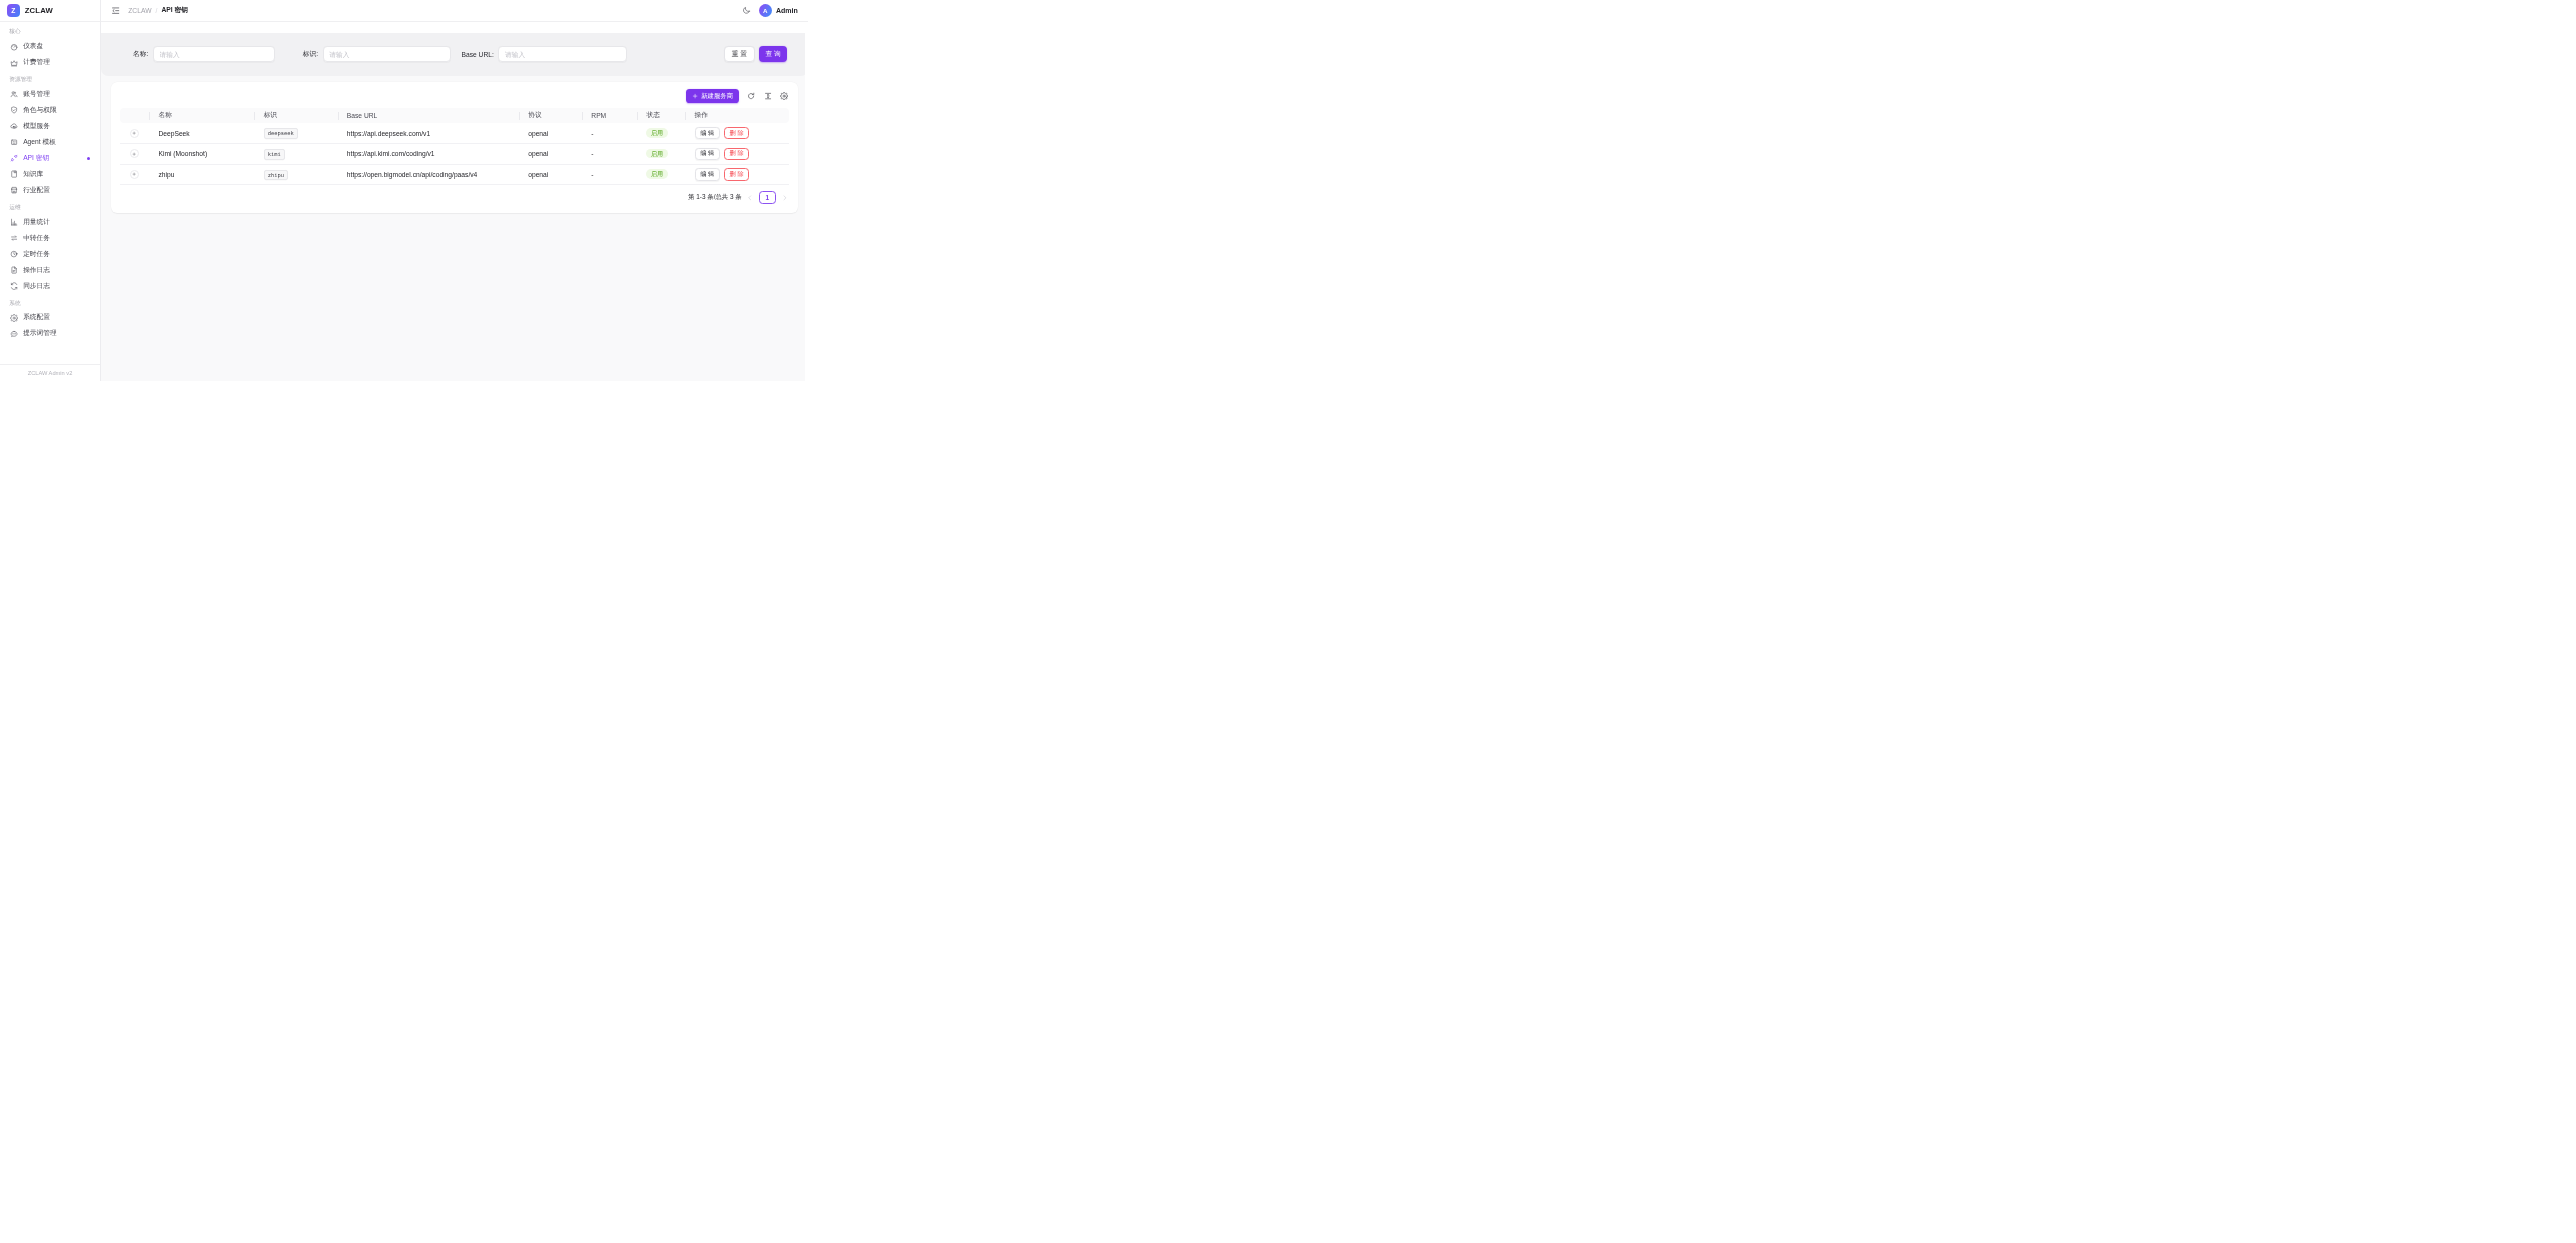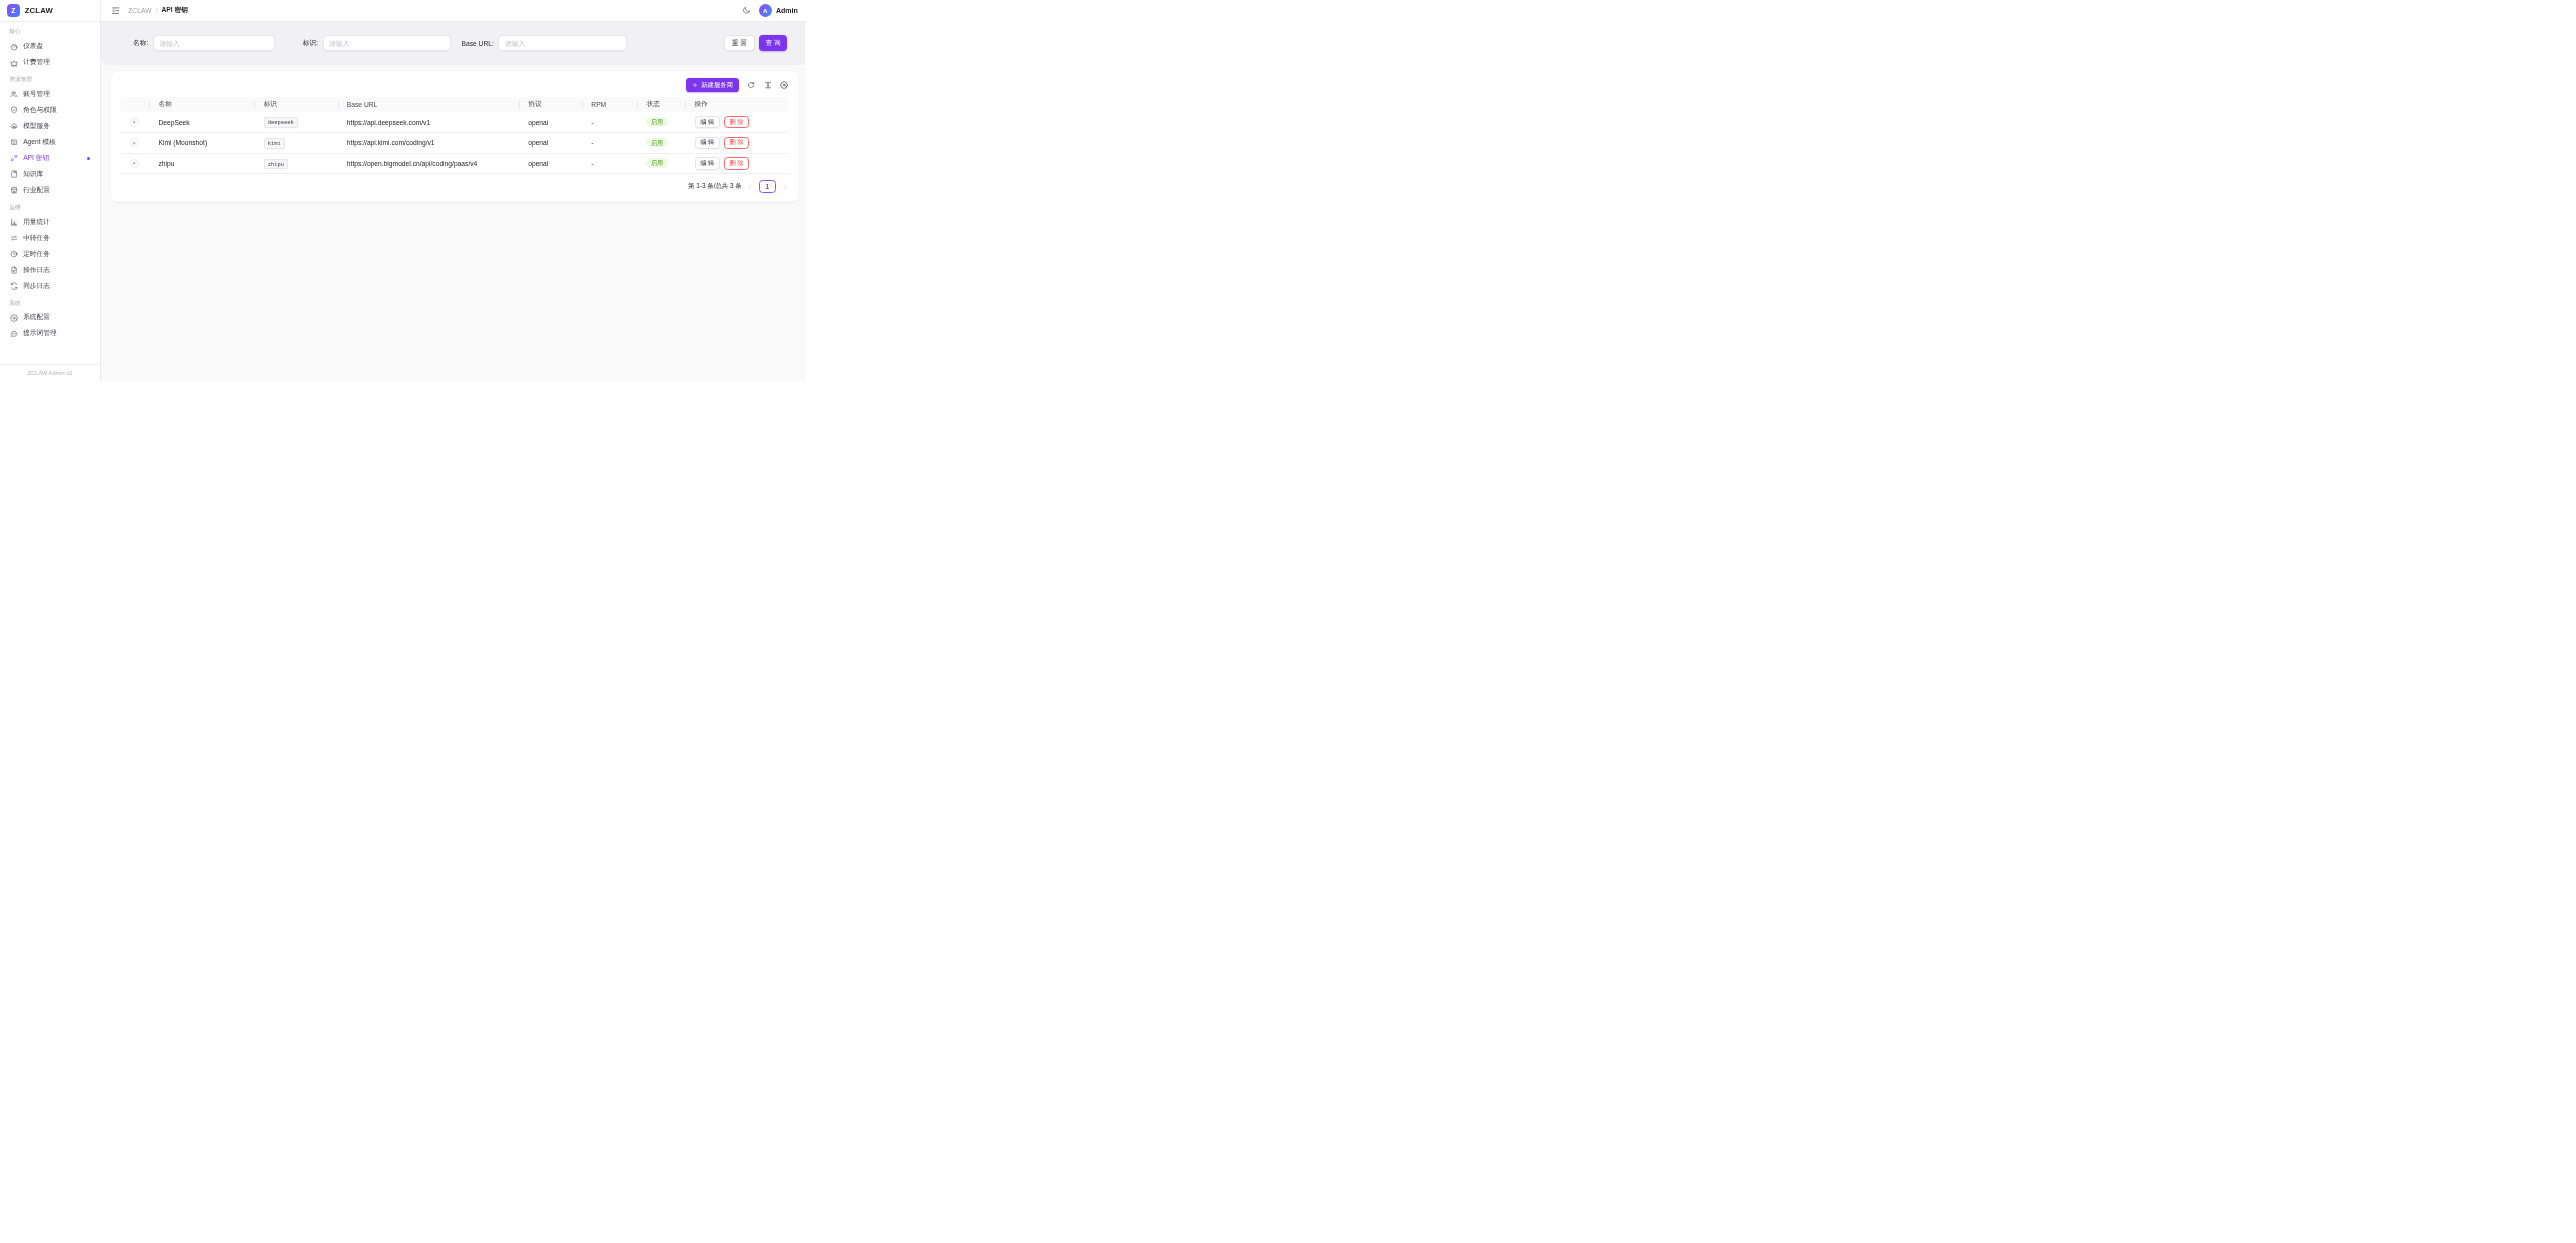--- a/index.html
+++ b/index.html
@@ -22,21 +22,21 @@
   .nav { flex:1 1 auto; padding:3.1px 5.2px; overflow:hidden; }
   .nav-section-label { font-size:5.7px; color:#a6a6ad; margin:5.7px 4.1px 2.6px; }
   .nav-section-label:first-child { margin-top:3.6px; }
   .nav-item { height:15.5px; display:flex; align-items:center; gap:5.2px; padding:0 4.6px; border-radius:4.1px; color:#3e3e46; font-size:6.7px; cursor:pointer; margin-bottom:0.5px; }
   .nav-item .nicon { flex:0 0 8.2px; width:8.2px; height:8.2px; color:#55555e; }
   .nav-item.active, .nav-item.active .nicon { color:#7e3ff2; }
   .active-dot { width:3.1px; height:3.1px; border-radius:50%; background:#7e3ff2; margin-left:auto; }
   .sidebar-footer { flex:0 0 17px; border-top:0.5px solid #efeff1; display:flex; align-items:center; justify-content:center; font-size:5.7px; color:#b3b3ba; }
 
   
-  .main { flex:1 1 auto; min-width:0; display:flex; flex-direction:column; }
+  .main { flex:1 1 auto; min-width:0; display:flex; flex-direction:column;gap:11px; }
   .topbar { flex:0 0 21.6px; height:21.6px; background:#fff; border-bottom:0.5px solid #efeff1; display:flex; align-items:center; padding:0 10.3px; }
   .collapse-btn { width:9.3px; height:9.3px; color:#3a3a42; background:none; border:none; padding:0; cursor:pointer; }
   .breadcrumb { display:flex; align-items:center; gap:4.1px; font-size:6.7px; margin-left:7.7px; }
   .crumb.muted { color:#a3a3ab; cursor:pointer; }
   .crumb-sep { color:#d6d6dc; }
   .crumb.current { color:#242429; font-weight:600; }
   .topbar-right { margin-left:auto; display:flex; align-items:center; gap:7.7px; }
   .icon-btn { width:8.8px; height:8.8px; color:#4a4a52; background:none; border:none; padding:0; cursor:pointer; }
   .user { display:flex; align-items:center; gap:4.1px; cursor:pointer; }
   .avatar { width:13px; height:13px; border-radius:50%; background:linear-gradient(115deg,#8d4cf3 5%,#3f8efa 95%); color:#fff; font-size:6.2px; font-weight:700; display:flex; align-items:center; justify-content:center; }

